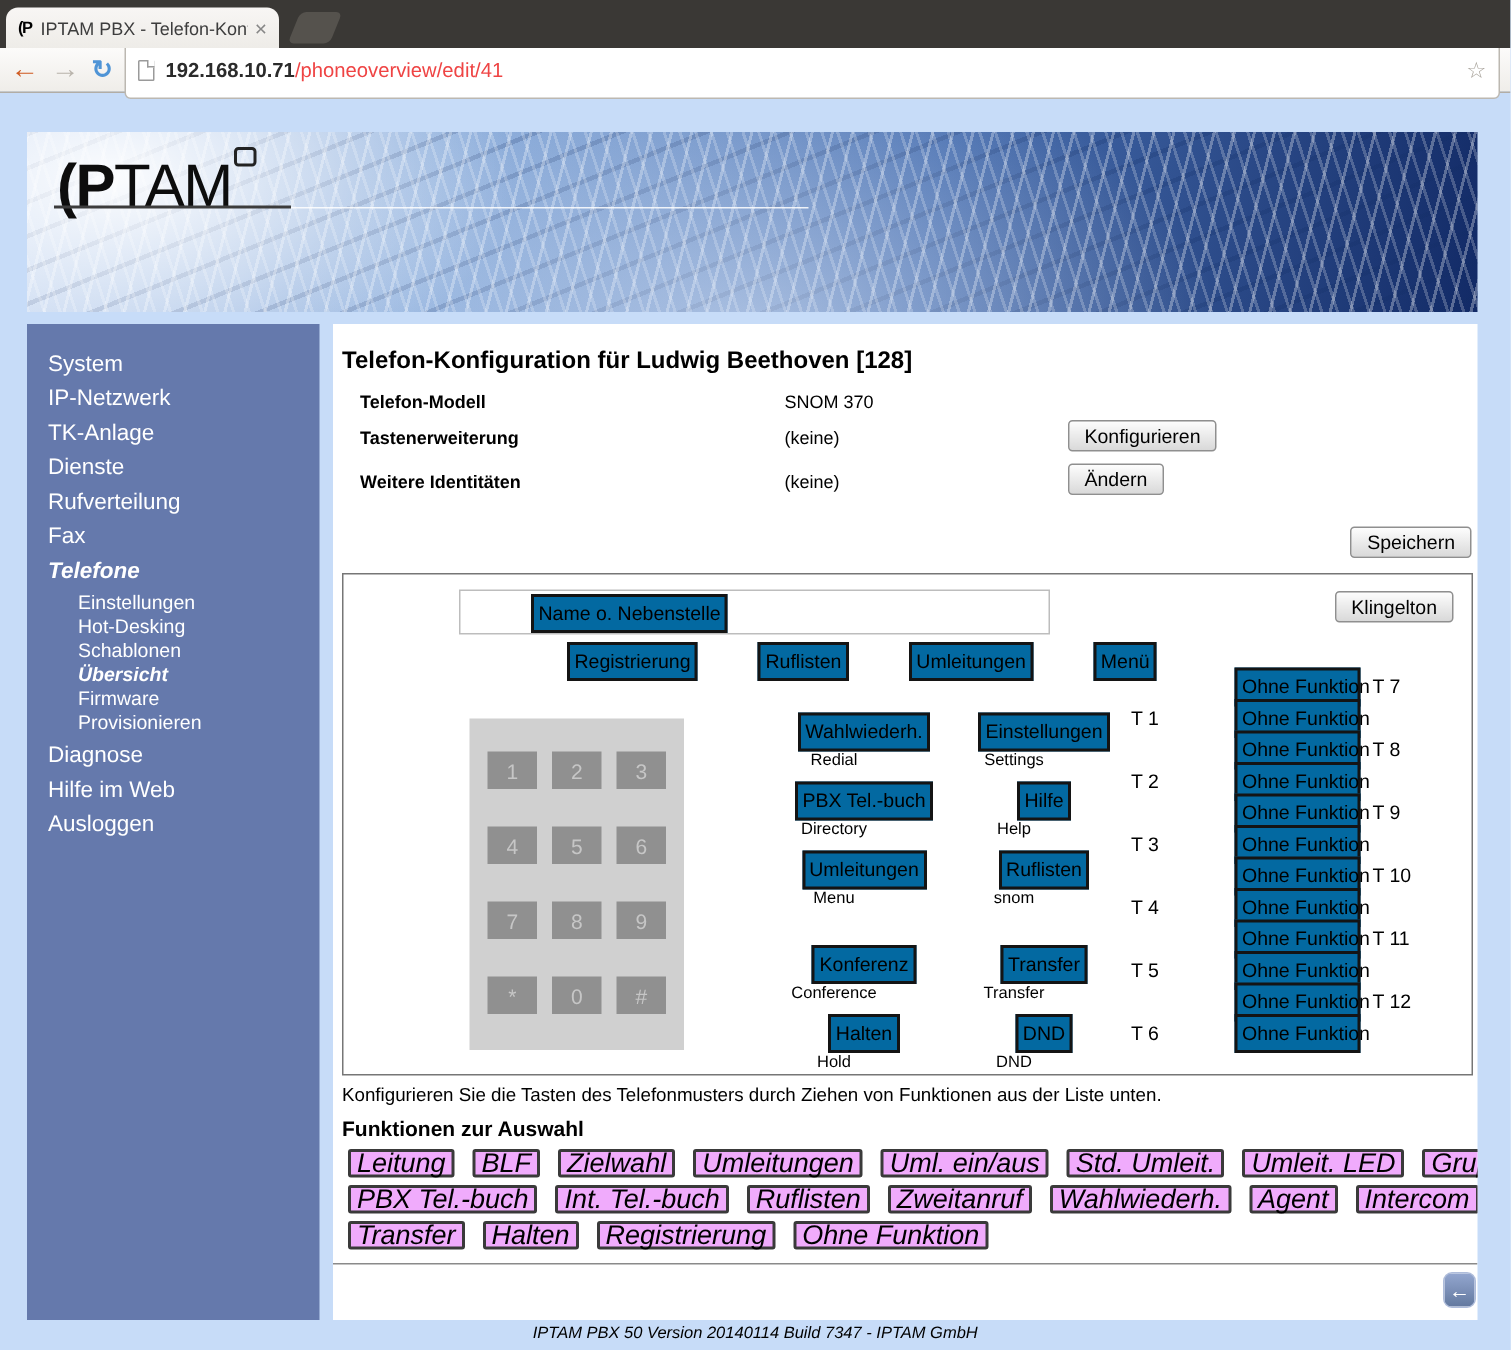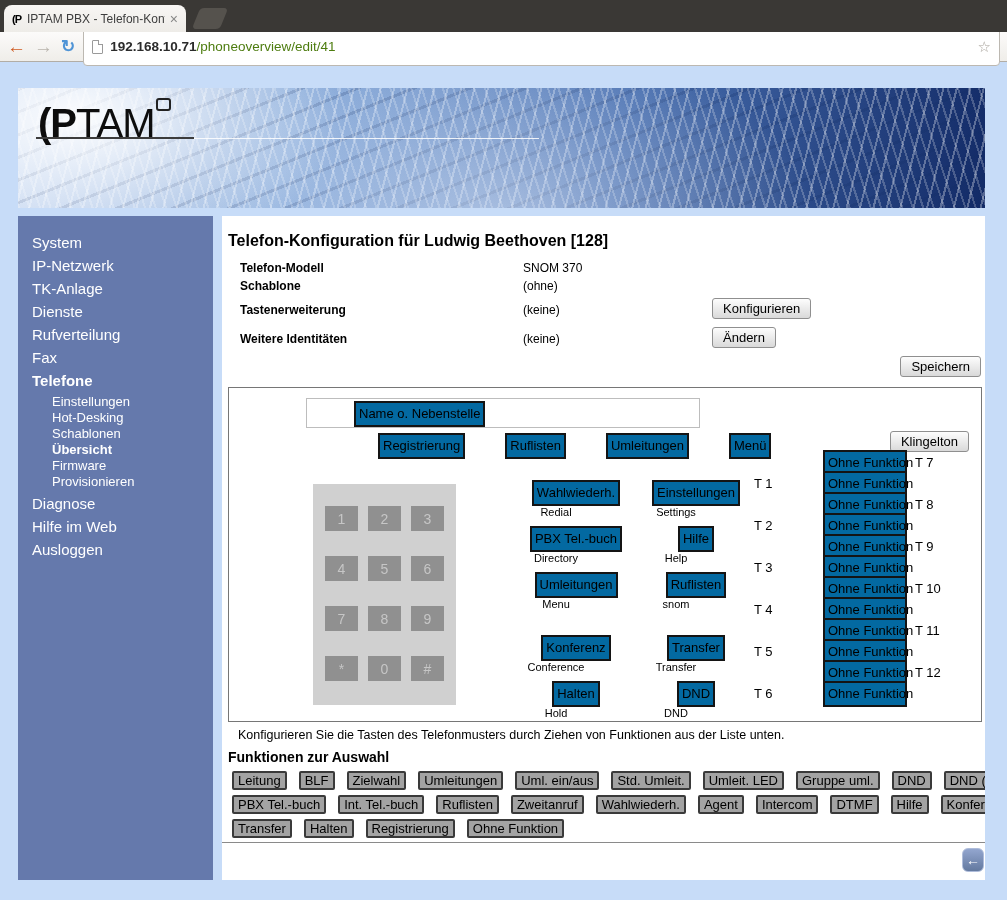--- a/index.html
+++ b/index.html
@@ -23,21 +23,21 @@
   .back-ic { color:#cf5b22; }
   .fwd-ic  { color:#b9b4ac; }
   .rel-ic  { color:#4f94d6; font-size:17px; }
   .urlbar { flex:1; height:23px; background:#fff; border:1px solid #bcb8b1;
             border-radius:4px; display:flex; align-items:center; padding:18px 8px; gap:7px; }
   .page-ic { width:11px; height:14px; border:1px solid #9a9a9a; border-radius:1px;
              background:#fff; position:relative; flex:0 0 auto; }
   .page-ic:after { content:""; position:absolute; right:-1px; top:-1px; width:4px; height:4px;
              background:#fff; border-left:1px solid #9a9a9a; border-bottom:1px solid #9a9a9a; }
   .url-host { font-size:13.5px; color:#2b2b2b; font-weight:bold; }
-  .url-path { font-size:13.5px; color:#4d7c0f; }
+  .url-path { font-size:13.5px; color:#ef4444; }
   .url-spacer { flex:1; }
   .star-ic { color:#a9a49c; font-size:15px; }
 
   
   .page { height:838px; background:#c7dcf8; }
   .banner { margin:26px 0 0 18px; width:967px; height:120px; position:relative; overflow:hidden;
     background:
       radial-gradient(ellipse 430px 240px at 6% 25%, rgba(255,255,255,0.95), rgba(255,255,255,0) 62%),
       radial-gradient(ellipse 520px 320px at 50% 115%, rgba(235,243,255,0.55), rgba(255,255,255,0) 60%),
       repeating-linear-gradient(104deg, rgba(255,255,255,0.30) 0 2px, rgba(255,255,255,0) 2px 13px),
@@ -53,42 +53,42 @@
             width:15px; height:13px; vertical-align:26px; margin-left:2px; }
   .logo-line { position:absolute; left:18px; top:49px; width:158px; height:2px; background:#3c3c3c; }
   .logo-line2 { position:absolute; left:176px; top:50px; width:345px; height:1px; background:rgba(255,255,255,0.85); }
 
   .layout { display:flex; margin:8px 0 0 18px; }
 
   
   .sidebar { width:195px; height:664px; background:#6579ac; padding:13px 0 0 14px;
              color:#fff; margin-right:9px; flex:0 0 auto; }
   .nav-item { font-size:15px; line-height:19px; margin:4px 0; cursor:pointer; }
-  .nav-item.bold { font-weight:bold; }
+  .nav-item.bold { font-weight:bold;font-style:italic; }
   .nav-item.sub { font-size:13px; line-height:16px; margin:0 0 0 20px; }
 
   
   .content { width:763px; height:664px; background:#fff; position:relative; overflow:hidden; }
   .page-title { margin:16px 0 0 6px; font-size:16px; font-weight:bold; color:#000; }
   .fields { margin-top:9px; }
   .field-row { display:flex; align-items:center; height:18px; position:relative; }
   .field-row.tall { height:29px; }
   .field-label { width:301px; padding-left:18px; font-size:12px; font-weight:bold; }
   .field-value { font-size:12px; }
   .field-btn { position:absolute; left:490px; top:3px; }
 
   .sysbtn { font-family:"Liberation Sans", sans-serif; font-size:13px; color:#000;
             background:linear-gradient(#fdfdfd,#d9d9d9); border:1px solid #8f8f8f;
             border-radius:3px; padding:2px 10px; cursor:pointer; }
-  .save-row { text-align:right; margin:3px 4px 0 0; height:24px; }
+  .save-row { text-align:right; margin:16px 4px 0 0; height:24px; }
 
   
   .panel { position:relative; margin:7px 0 0 6px; width:754px; height:335px;
            border:1px solid #767676; background:#fff; }
-  .klingelton { position:absolute; right:12px; top:11px;margin-top:32px; }
+  .klingelton { position:absolute; right:12px; top:11px; }
   .display-rect { position:absolute; left:77px; top:10px; width:394px; height:30px;
                   border:1px solid #bdbdbd; }
   .slot { display:inline-block; background:#0369a1; border:2px solid #141414;
           font-size:13px; line-height:14px; padding:4px 3px; white-space:nowrap; cursor:pointer;margin-left:40px; }
   .name-slot { position:absolute; left:7px; top:2px; }
   .navkeys { position:absolute; left:109px; top:45px; width:337px;
              display:flex; justify-content:space-between; }
   .keypad { position:absolute; left:84px; top:96px; width:143px; height:221px; background:#d0d0d0;
             display:grid; grid-template-columns:repeat(3,33px); grid-auto-rows:25px;
             column-gap:10px; row-gap:25px; padding:22px 12px; }
@@ -99,25 +99,25 @@
   .fn-col.right { left:372px; }
   .fn-item { margin-bottom:7px; }
   .fn-item:nth-child(4) { margin-top:24px; }
   .fn-sub { font-size:11px; line-height:13px; color:#000; }
   .t-col { position:absolute; left:525px; top:64px; }
   .t-row { height:21px; display:flex; align-items:center; }
   .t-left { width:29px; font-size:13px; }
   .t-slot { width:84px; text-align:left; }
   .t-right { margin-left:8px; font-size:13px; }
 
-  .instruction { margin:6px 0 0 16px; font-size:12.5px; }
+  .instruction { margin:6px 0 0 6px; font-size:12.5px; }
   .fn-title { margin:7px 0 6px 6px; font-size:14px; font-weight:bold; }
   .chip-row { display:flex; gap:12px; margin:0 0 5px 10px; }
-  .chip { background:#a3a3a3; border:2px solid #3a3a3a; border-radius:2px;
-          font-size:13px; line-height:15px; padding:0 4px; white-space:nowrap; cursor:grab; }
+  .chip { background:#f0abfc; border:2px solid #3a3a3a; border-radius:2px;
+          font-size:18px; line-height:15px; padding:0 4px; white-space:nowrap; cursor:grab;font-style:italic; }
 
   .content-hr { position:absolute; left:0; right:0; top:626px; border-top:1px solid #8a8a8a; }
   .back-btn { position:absolute; right:1px; top:632px; width:22px; height:24px;
               border-radius:6px; border:1px solid #aebcda;
               background:linear-gradient(#93a6cf,#63799f); color:#fff; font-size:14px;
               font-weight:bold; display:flex; align-items:center; justify-content:center; cursor:pointer; }
 
   .footer { height:20px; padding-top:3px; text-align:center;
             font-size:11px; font-style:italic; color:#000; }
 </style>
@@ -178,25 +178,20 @@
 
     <div class="content">
       <div class="page-title">Telefon-Konfiguration für Ludwig Beethoven [128]</div>
 
       <div class="fields">
         <div class="field-row">
             <span class="field-label">Telefon-Modell</span>
             <span class="field-value">SNOM 370</span>
 
           </div>
-          <div class="field-row">
-            <span class="field-label">Schablone</span>
-            <span class="field-value">(ohne)</span>
-
-          </div>
           <div class="field-row tall">
             <span class="field-label">Tastenerweiterung</span>
             <span class="field-value">(keine)</span>
             <button class="sysbtn field-btn">Konfigurieren</button>
           </div>
           <div class="field-row tall">
             <span class="field-label">Weitere Identitäten</span>
             <span class="field-value">(keine)</span>
             <button class="sysbtn field-btn">Ändern</button>
           </div>
@@ -379,13 +374,14 @@
           <span class="chip">Ohne Funktion</span>
       </div>
 
       <div class="content-hr"></div>
       <div class="back-btn">
         <span>←</span>
       </div>
     </div>
   </div>
 
+  <div class="footer">IPTAM PBX 50 Version 20140114 Build 7347 - IPTAM GmbH</div>
 </div>
 
 </body></html>

